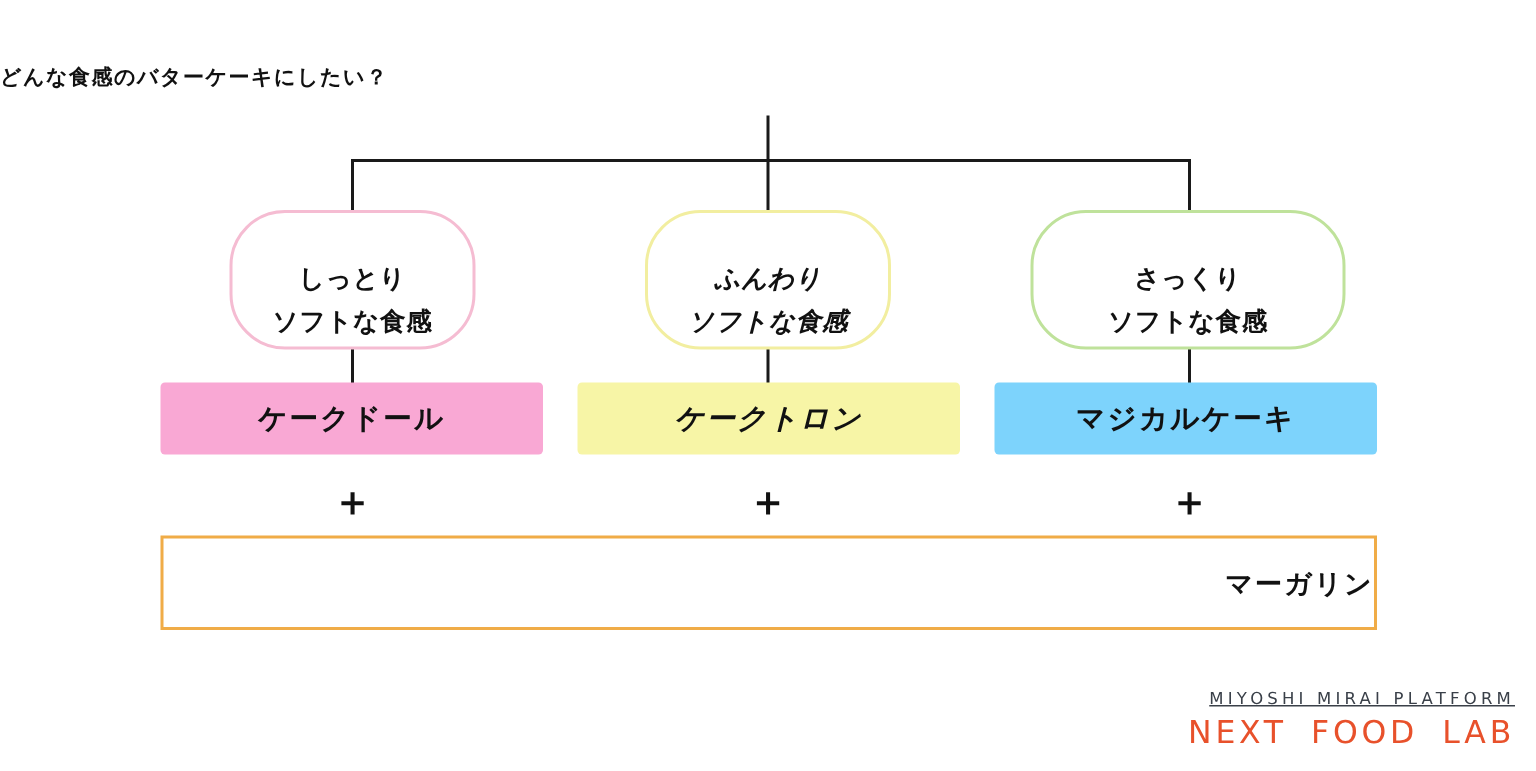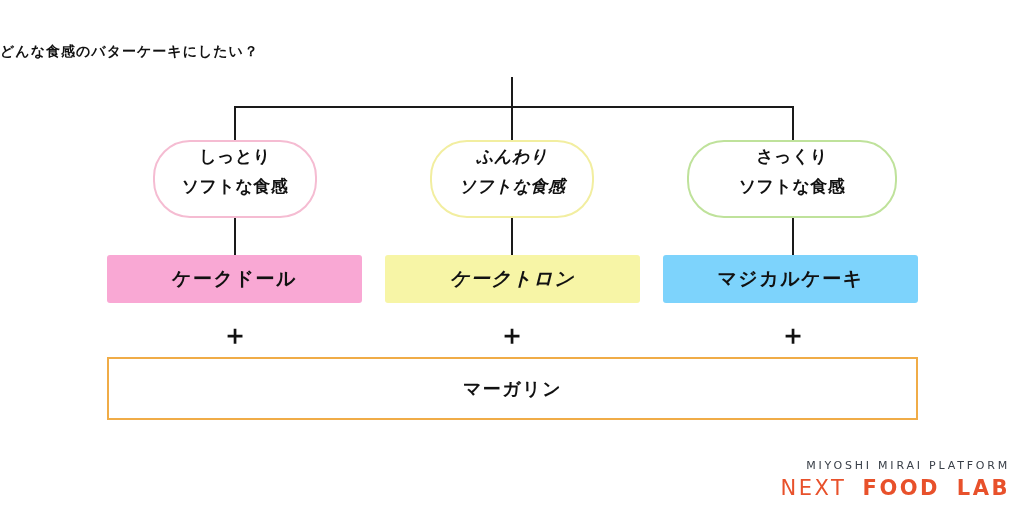--- a/index.html
+++ b/index.html
@@ -21,29 +21,29 @@
     font-weight: bold;
     color: #111111;
     letter-spacing: 1px;
   }
   .line { position: absolute; background: #1a1a1a; }
   .line.v { width: 1.6px; }
   .line.h { height: 1.6px; }
   .pill {
     position: absolute;
     top: 140px;
-    height: 78px;
+    height: 93px;
     background: #ffffff;
     border: 2.5px solid;
     border-radius: 37px;
     box-sizing: border-box;
     display: flex;
     flex-direction: column;
     align-items: center;
-    justify-content: flex-start;
+    justify-content: flex-end;
     text-align: center;
     font-size: 17px;
     font-weight: bold;
     color: #111111;
     line-height: 1.75;
     letter-spacing: 0.5px;
   }
   .product {
     position: absolute;
     top: 255px;
@@ -73,46 +73,47 @@
     position: absolute;
     left: 107px;
     top: 357px;
     width: 811px;
     height: 63px;
     box-sizing: border-box;
     border: 2px solid;
     background: #ffffff;
     display: flex;
     align-items: center;
-    justify-content: center;
+    justify-content: flex-end;
     font-size: 18px;
     font-weight: bold;
     color: #111111;
     letter-spacing: 1.5px;
   }
   .logo {
     position: absolute;
     right: 14px;
     bottom: 14px;
     text-align: right;
     white-space: nowrap;
   }
   .logo-top {
     font-size: 11px;
     font-weight: 500;
     letter-spacing: 2.8px;
     margin-bottom: 4px;
+    text-decoration: underline;
   }
   .logo-bottom {
     font-size: 21px;
     font-weight: 400;
     letter-spacing: 2.5px;
     word-spacing: 7px;
   }
-  .logo-foodlab { font-weight: 700; }
+  .logo-foodlab { font-weight: 400; }
 </style>
 </head>
 <body>
 
 <div class="canvas">
 
   <div class="title">どんな食感のバターケーキにしたい？</div>
 
   <div class="line v" style="left: 511px; top: 77px; height: 64px; background-color: rgb(26, 26, 26);"></div>
   <div class="line h" style="left: 234px; top: 106px; width: 560px; background-color: rgb(26, 26, 26);"></div>

